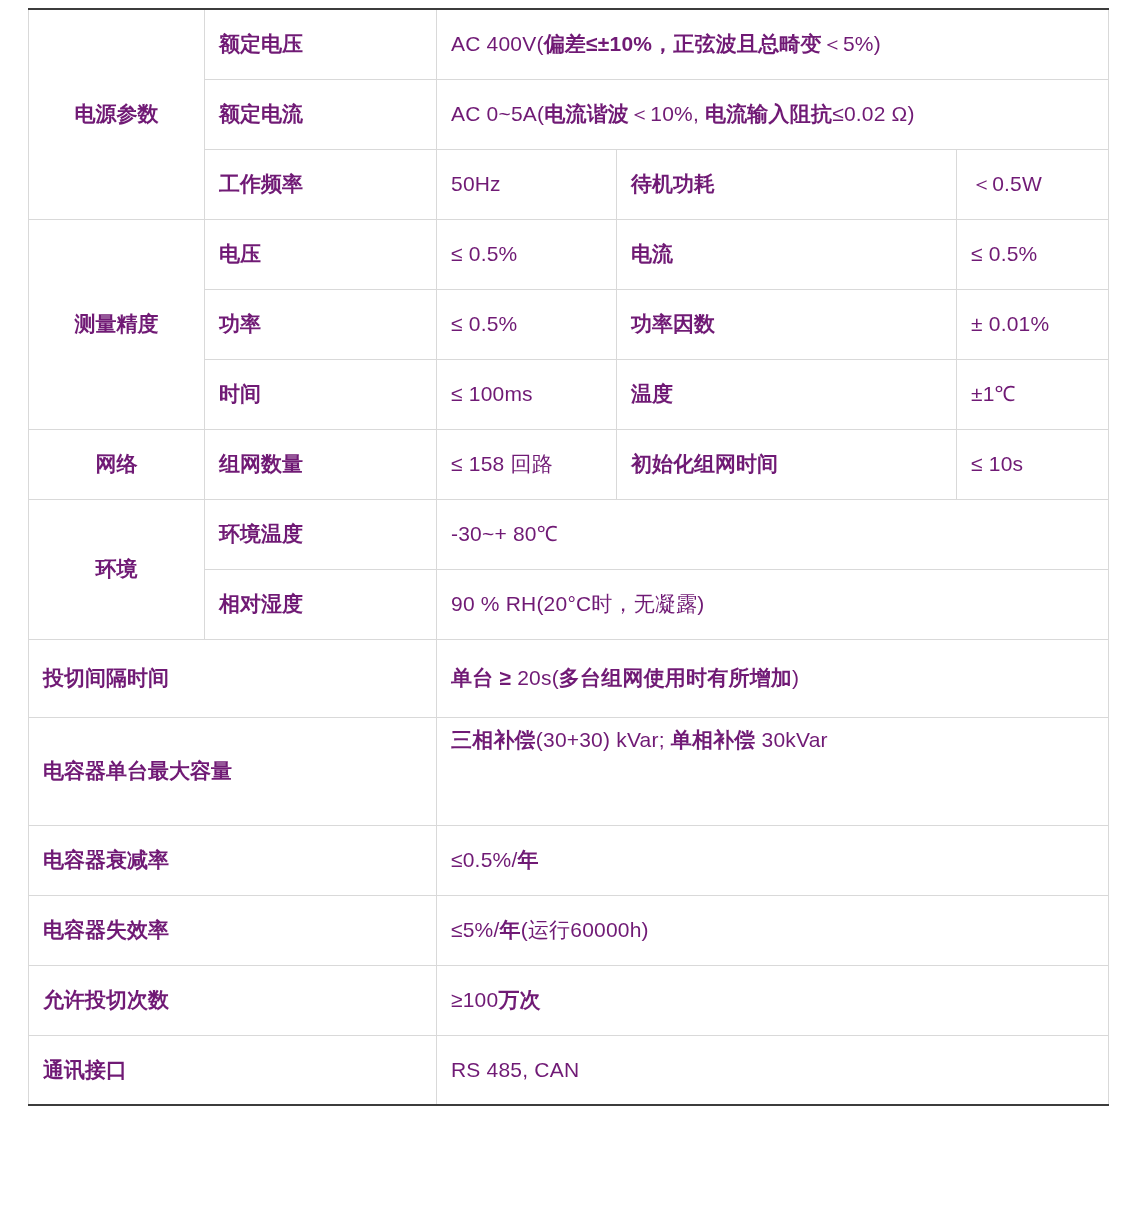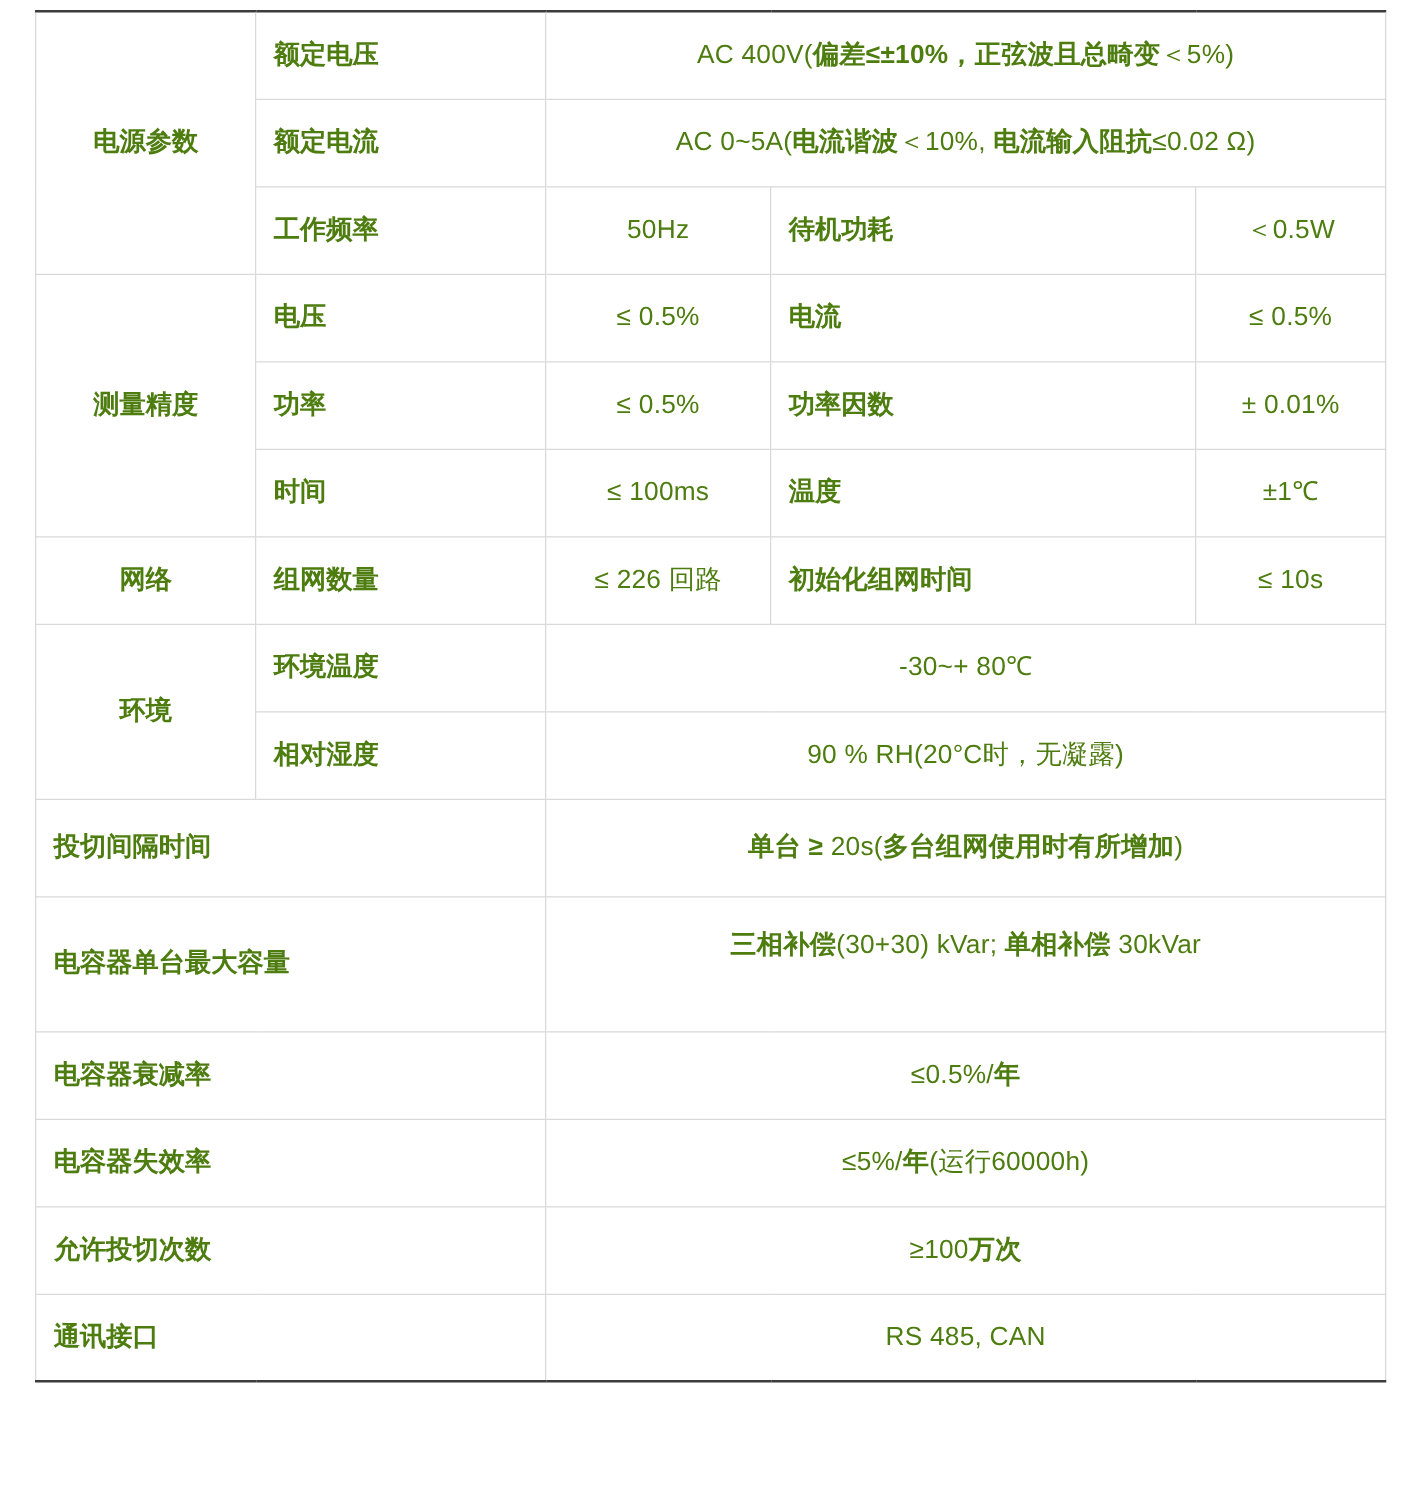--- a/index.html
+++ b/index.html
@@ -25,21 +25,21 @@
     border-collapse: collapse;
     table-layout: fixed;
     margin: 0;
   }
   table.spec td {
     border: 1px solid #d9d9d9;
     padding: 0 14px;
     vertical-align: middle;
     font-size: 21px;
     line-height: 1.35;
-    color: #4d7c0f;
+    color: #701a75;
     background: #ffffff;
   }
   
   table.spec tr.first-row > td {
     border-top: 2px solid #3c3c3c;
   }
   table.spec tr.last-row > td {
     border-bottom: 2px solid #3c3c3c;
   }
   .cat {
@@ -49,21 +49,21 @@
     background: #fafafa;
   }
   .sub {
     font-weight: bold;
     font-size: 22px;
     text-align: left;
     background: #fafafa;
   }
   .val {
     font-size: 21px;
-    text-align: center;
+    text-align: left;
     letter-spacing: 0.2px;
   }
   .bold {
     font-weight: bold;
   }
   .wide-label {
     font-weight: bold;
     font-size: 22px;
     background: #fafafa;
   }
@@ -128,21 +128,21 @@
       <tr class="row-b">
         <td class="sub">时间</td>
         <td class="val">≤ 100ms</td>
         <td class="sub">温度</td>
         <td class="val">±1℃</td>
       </tr>
 
       <tr class="row-b">
         <td class="cat">网络</td>
         <td class="sub">组网数量</td>
-        <td class="val nowrap">≤ 226 回路</td>
+        <td class="val nowrap">≤ 158 回路</td>
         <td class="sub">初始化组网时间</td>
         <td class="val">≤ 10s</td>
       </tr>
 
       <tr class="row-b">
         <td class="cat" rowspan="2">环境</td>
         <td class="sub">环境温度</td>
         <td class="val" colspan="3">-30~+ 80℃</td>
       </tr>
       <tr class="row-b">
@@ -151,21 +151,21 @@
       </tr>
 
       <tr class="row-c">
         <td class="wide-label" colspan="2">投切间隔时间</td>
         <td class="val" colspan="3">
           <span class="bold">单台 ≥ </span><span>20s(</span><span class="bold">多台组网使用时有所增加</span><span>)</span>
         </td>
       </tr>
       <tr class="row-e">
         <td class="wide-label" colspan="2">电容器单台最大容量</td>
-        <td class="val" colspan="3" style="vertical-align:top; padding-top:24px;">
+        <td class="val" colspan="3" style="vertical-align:top; padding-top:8px;">
           <span class="bold">三相补偿</span><span>(30+30) kVar;   </span><span class="bold">单相补偿</span><span> 30kVar</span>
         </td>
       </tr>
       <tr class="row-b">
         <td class="wide-label" colspan="2">电容器衰减率</td>
         <td class="val" colspan="3">
           <span>≤0.5%/</span><span class="bold">年</span><span></span>
         </td>
       </tr>
       <tr class="row-b">

